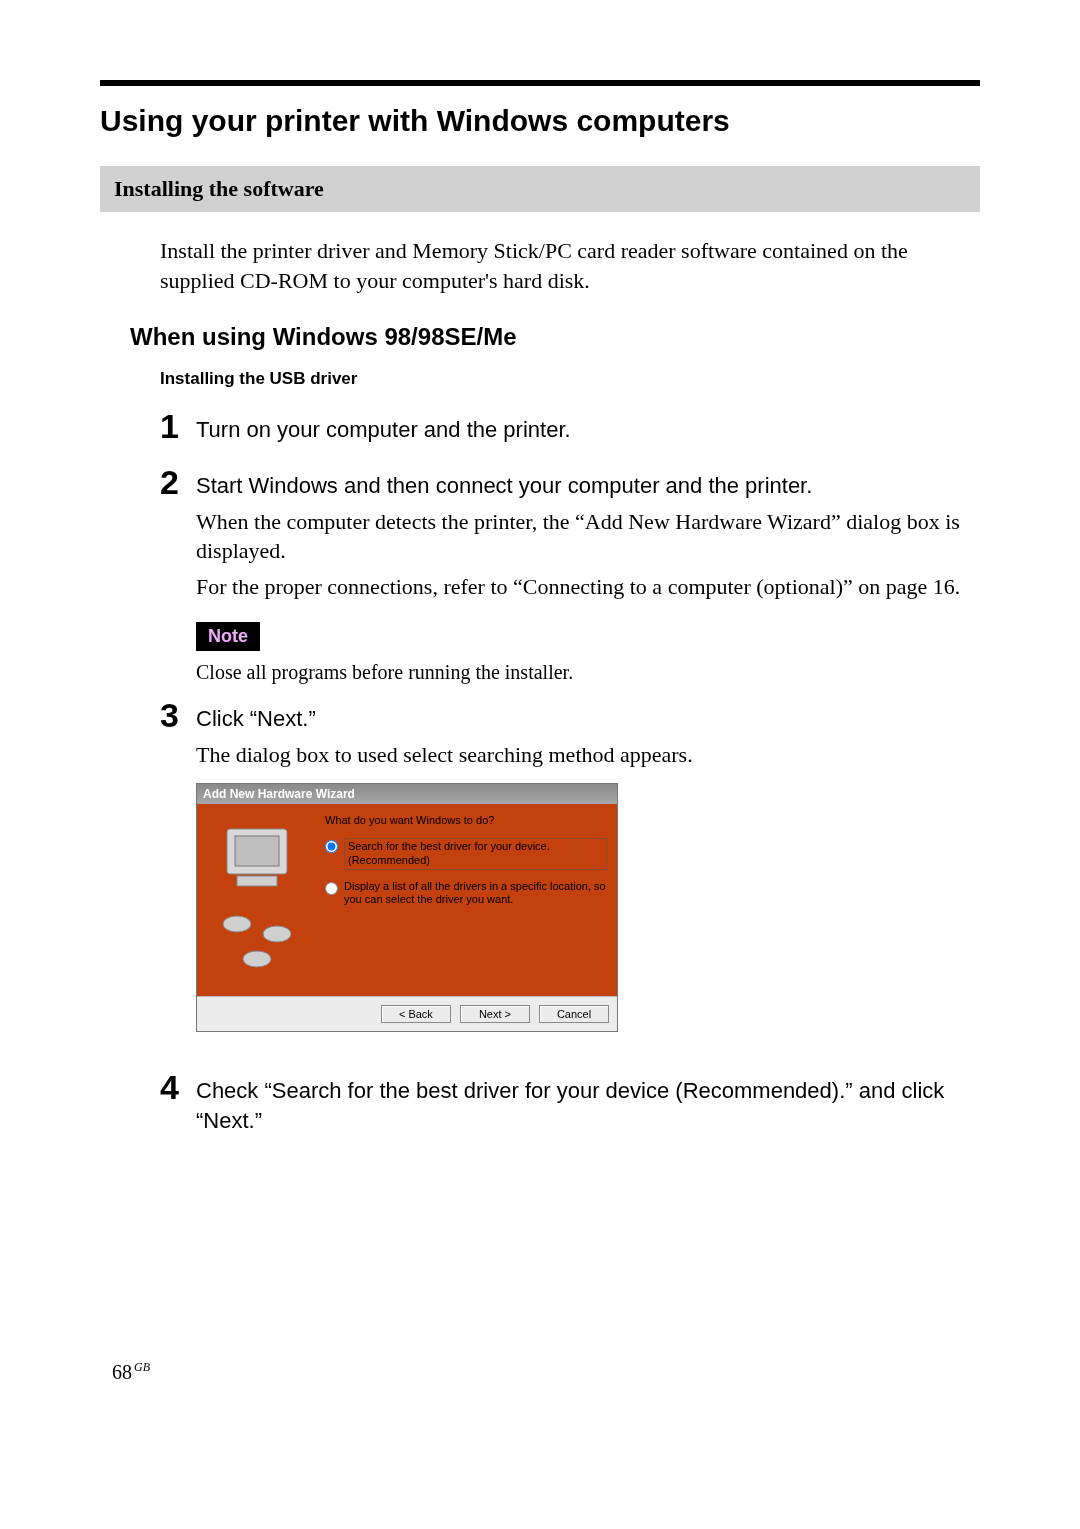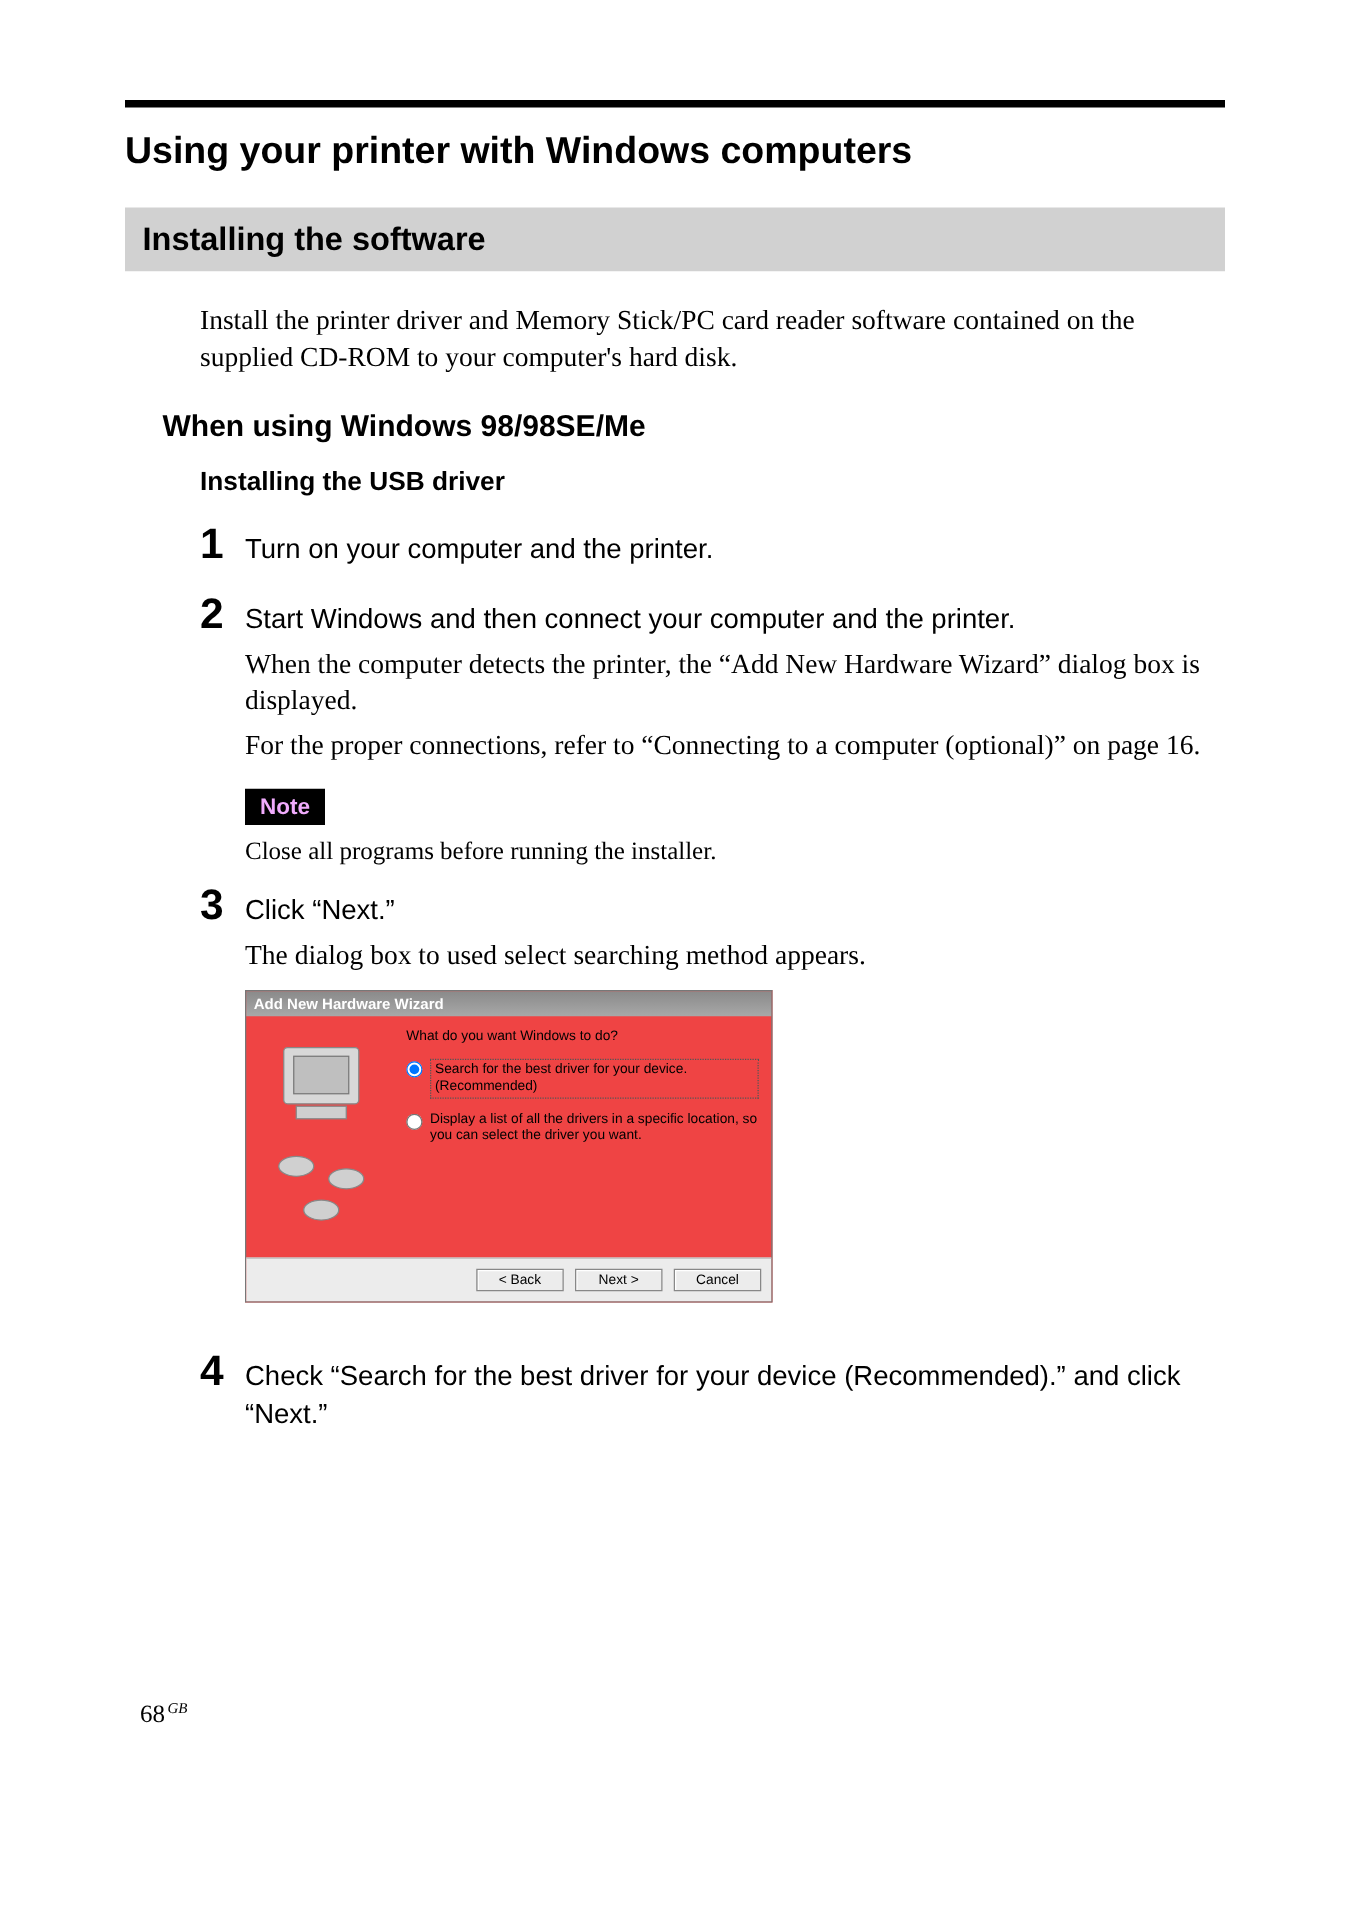--- a/index.html
+++ b/index.html
@@ -22,41 +22,41 @@
   }
   .main-heading {
     font-family: Arial, Helvetica, sans-serif;
     font-weight: 700;
     font-size: 30px;
     margin: 0 0 28px 0;
   }
   .section-bar {
     background: #d1d1d1;
     padding: 10px 14px;
-    font-family: Liberation Sans, sans-serif;
-    font-weight: 700;
-    font-size: 26px;
+    font-family: Liberation Serif, serif;
+    font-weight: 700;
+    font-size: 22px;
     margin-bottom: 24px;
   }
   .intro {
     font-family: Georgia, 'Times New Roman', serif;
     font-size: 22px;
     line-height: 1.35;
     margin: 0 0 28px 60px;
   }
   .sub-heading {
     font-family: Arial, Helvetica, sans-serif;
     font-weight: 700;
     font-size: 24px;
     margin: 0 0 18px 30px;
   }
   .sub-sub-heading {
     font-family: Arial, Helvetica, sans-serif;
     font-weight: 700;
-    font-size: 21px;
+    font-size: 17px;
     margin: 0 0 20px 60px;
   }
   .step {
     display: flex;
     align-items: flex-start;
     margin: 0 0 14px 60px;
   }
   .step-num {
     font-family: Arial, Helvetica, sans-serif;
     font-weight: 900;
@@ -95,21 +95,21 @@
     font-family: Georgia, 'Times New Roman', serif;
     font-size: 20px;
   }
   
   .wizard {
     width: 420px;
     margin: 14px 0 24px 0;
     font-family: Tahoma, Arial, sans-serif;
     font-size: 11px;
     border: 1px solid #777;
-    background: #ef4444;
+    background: #c2410c;
   }
   .wizard-title {
     background: linear-gradient(#8a8a8a,#a8a8a8);
     color: #fff;
     font-weight: 700;
     font-size: 12px;
     padding: 3px 6px;
   }
   .wizard-body {
     display: flex;

